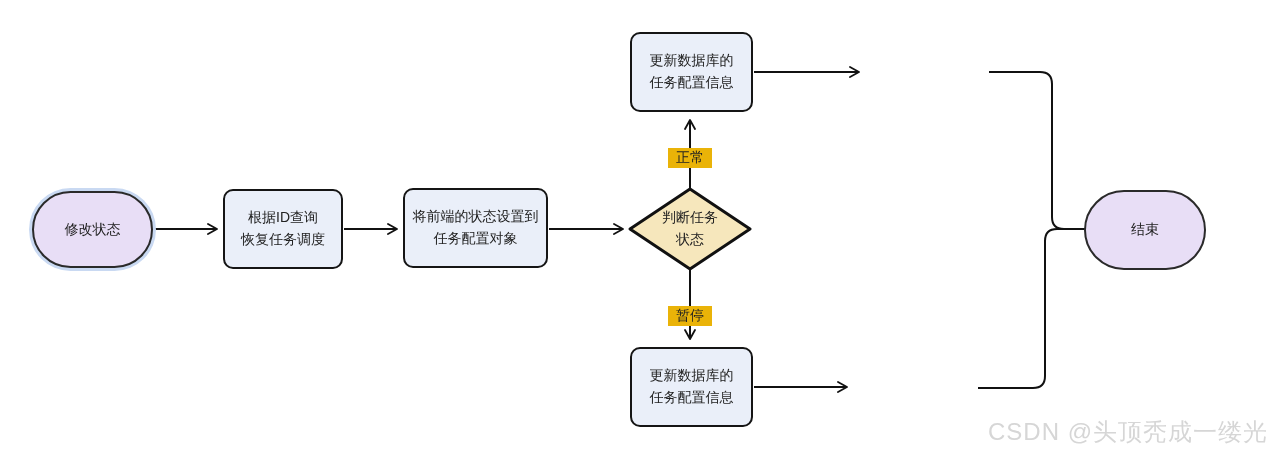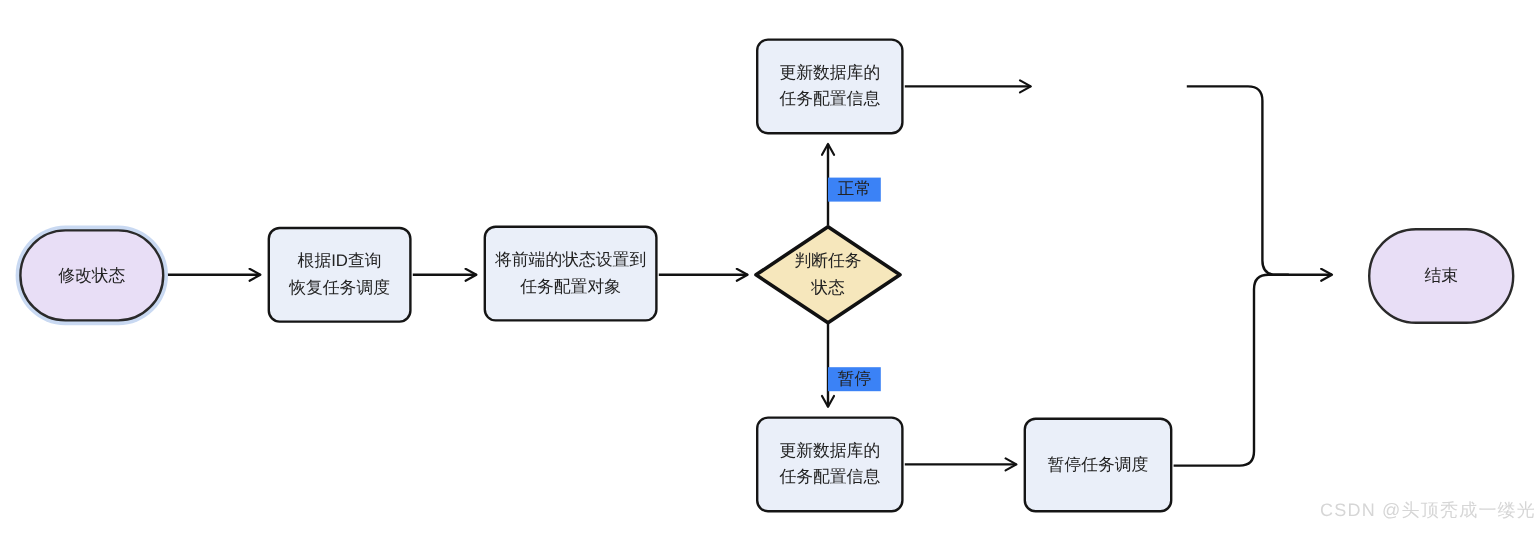--- a/index.html
+++ b/index.html
@@ -36,61 +36,61 @@
     text-align:center;
     white-space:pre-line;
     font-size:14px;
     line-height:1.55;
     color:var(--text);
   }
   .terminal{
     background:var(--terminal-fill);
     border:2px solid #2a2a2a;
     border-radius:40px;
+    margin-left:16px;
   }
   .terminal.start{
     box-shadow:0 0 0 3px var(--terminal-halo);
   }
   .process{
     background:var(--process-fill);
     border:2.5px solid #151515;
     border-radius:10px;
   }
   .decision-label{
     position:absolute;
     background:transparent;
   }
   .edge-label{
     position:absolute;
-    background:#3b82f6;
+    background:#eab308;
     padding:1px 4px;
     font-size:14px;
     color:var(--text);
     text-align:center;
-    margin-left:22px;
   }
   .watermark{
     position:absolute;
-    right:0;
+    right:12px;
     top:416px;
-    font-size:15px;
+    font-size:24px;
     letter-spacing:1px;
     color:var(--watermark);
     text-shadow:1px 1px 0 #ffffff;
   }
   
   #n-start{left:16px;top:191px;width:121px;height:77px;}
   #n-query{left:223px;top:189px;width:120px;height:80px;}
   #n-set{left:403px;top:188px;width:145px;height:80px;}
   #n-judge-label{left:645px;top:206px;width:90px;height:46px;}
   #n-upd-top{left:630px;top:32px;width:123px;height:80px;}
   #n-resume{left:865px;top:32px;width:123px;height:80px;}
   #n-upd-bot{left:630px;top:347px;width:123px;height:80px;}
   #n-pause{left:853px;top:348px;width:124px;height:79px;}
-  #n-end{left:1140px;top:190px;width:122px;height:80px;}
+  #n-end{left:1068px;top:190px;width:122px;height:80px;}
   #lbl-normal{left:668px;top:148px;width:44px;}
   #lbl-pause{left:668px;top:306px;width:44px;}
 </style>
 </head>
 <body>
 
 <div class="canvas">
 
   <svg class="connector-layer" width="1280" height="452" viewBox="0 0 1280 452" xmlns="http://www.w3.org/2000/svg">
     <defs>
@@ -125,21 +125,20 @@
   <div class="node process" id="n-set">将前端的状态设置到
 任务配置对象</div>
 
   <div class="node process" id="n-upd-top">更新数据库的
 任务配置信息</div>
 
 
   <div class="node process" id="n-upd-bot">更新数据库的
 任务配置信息</div>
 
-  <div class="node process" id="n-pause">暂停任务调度</div>
 
   <div class="node terminal" id="n-end">结束</div>
 
   <div class="edge-label" id="lbl-normal">正常</div>
 
   <div class="edge-label" id="lbl-pause">暂停</div>
 
   <div class="watermark">CSDN @头顶秃成一缕光</div>
 
 </div>

